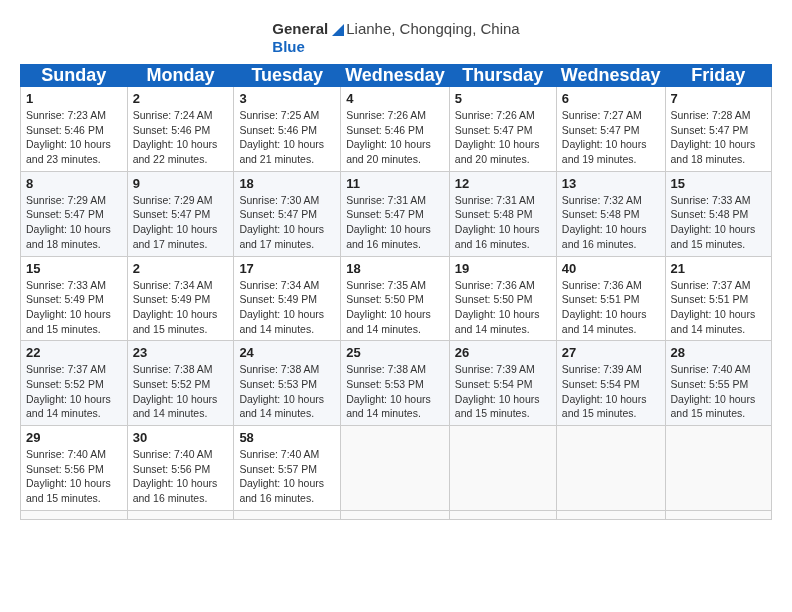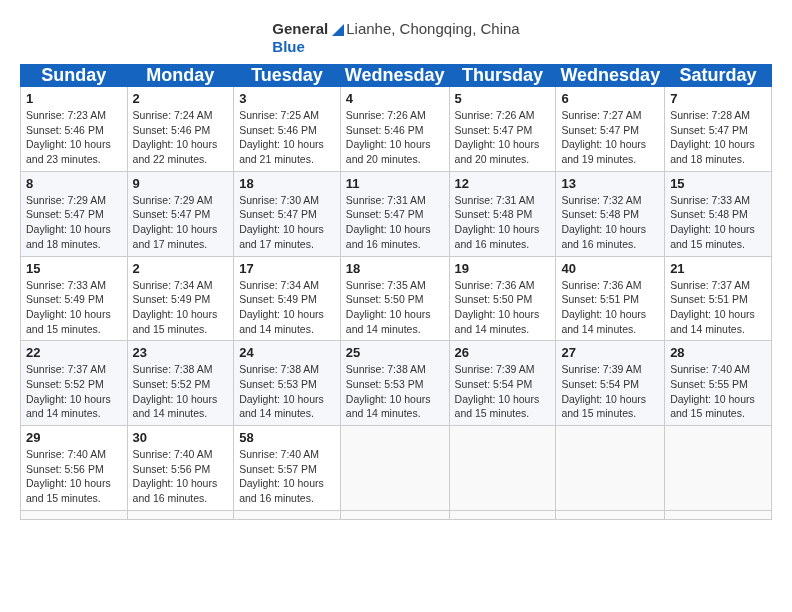--- a/index.html
+++ b/index.html
@@ -93,21 +93,21 @@
 
 <table class="calendar">
   <thead>
     <tr>
     <th>Sunday</th>
         <th>Monday</th>
         <th>Tuesday</th>
         <th>Wednesday</th>
         <th>Thursday</th>
         <th>Wednesday</th>
-        <th>Saturday</th>
+        <th>Friday</th>
       </tr>
   </thead>
   <tbody id="calendar-body">
   <tr>
         <td>
         <span class="day-num">1</span>
         <div class="day-info">
           Sunrise: 7:23 AM<br>
           Sunset: 5:46 PM<br>
           Daylight: 10 hours and 23 minutes.

